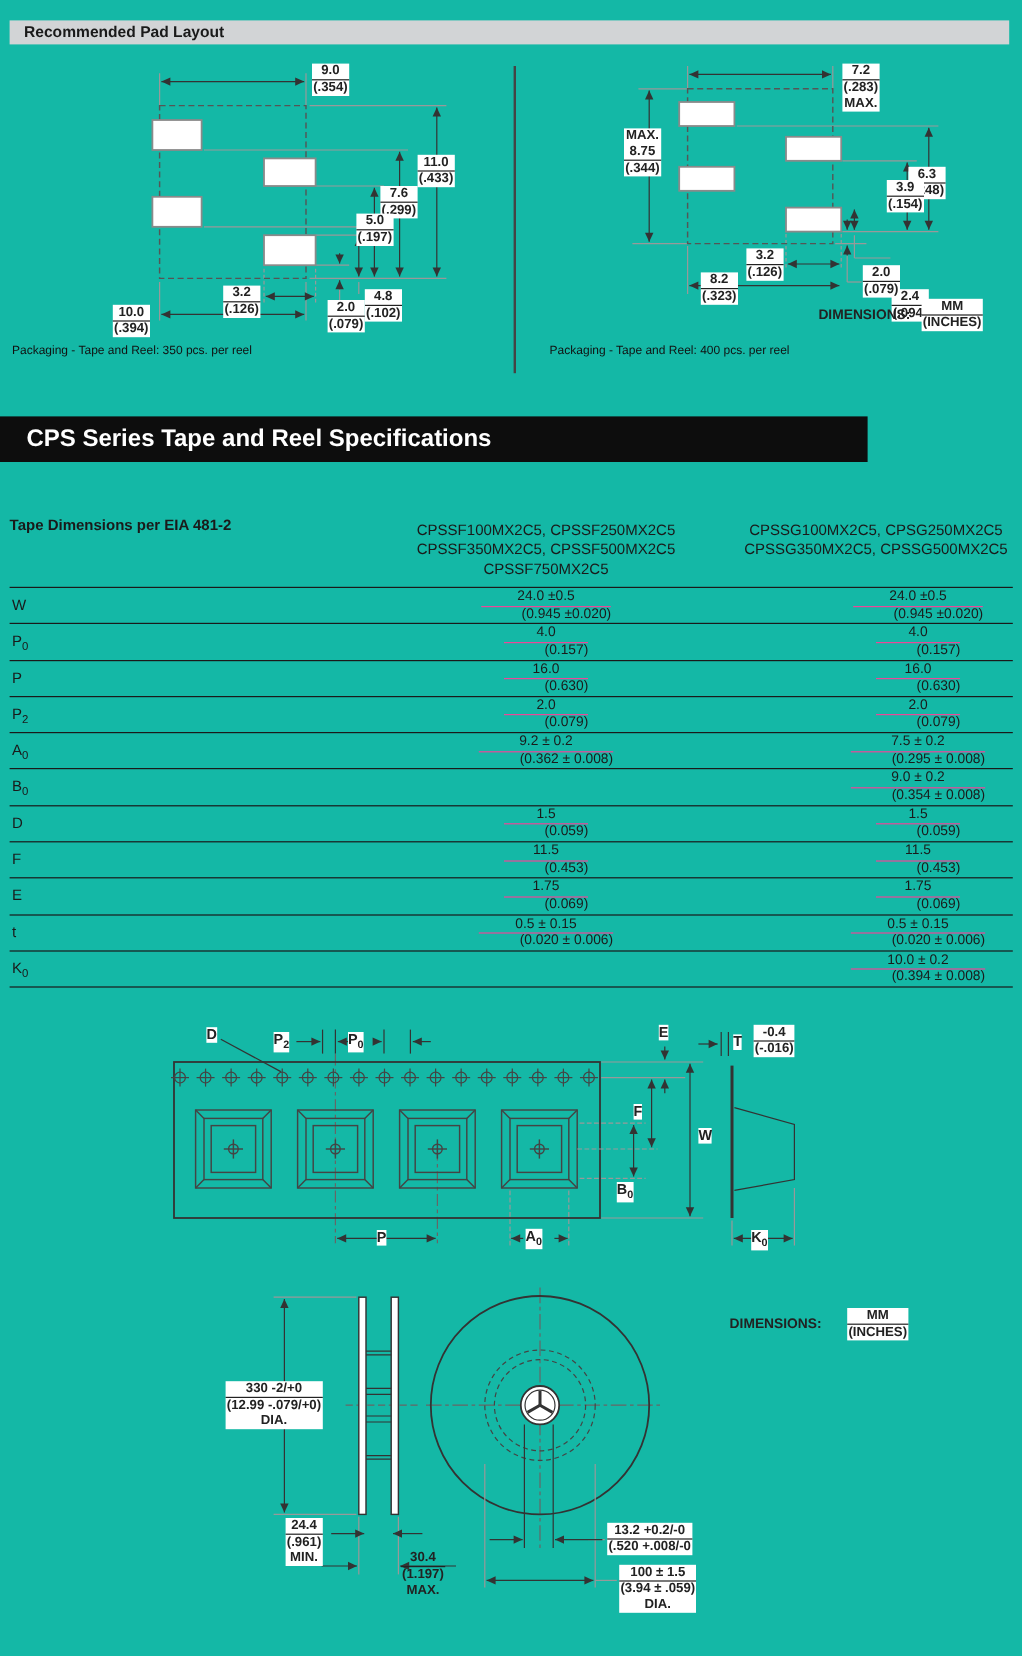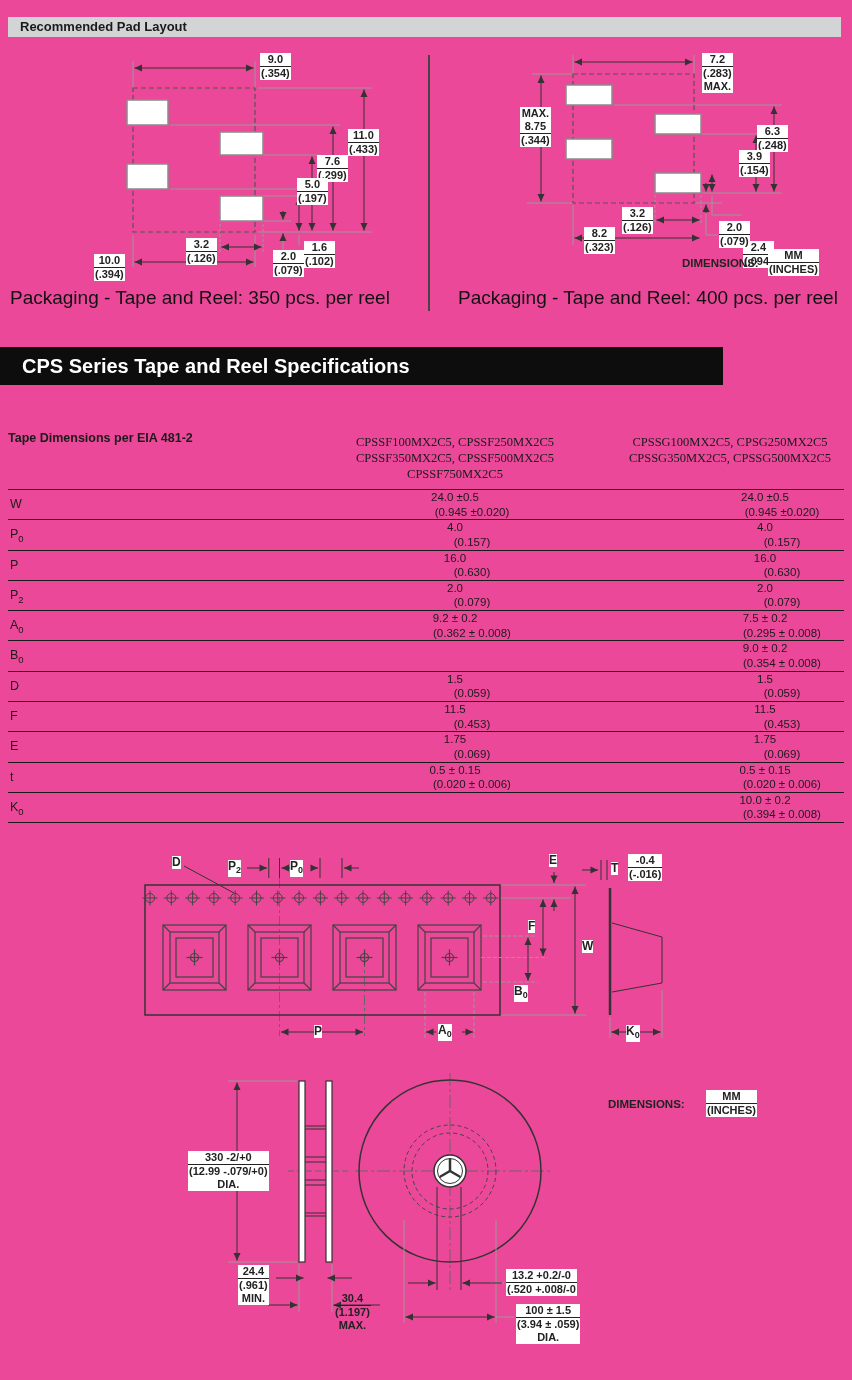--- a/index.html
+++ b/index.html
@@ -1,38 +1,38 @@
 <!DOCTYPE html>
 <html><head>
 <meta charset="utf-8">
 <style>
   html,body{margin:0;padding:0;background:#fff;}
-  .page{position:relative;width:852px;height:1380px;background:#ec4899;overflow:hidden;
+  .page{position:relative;width:852px;height:1380px;background:#14b8a6;overflow:hidden;
         font-family:"Liberation Sans",sans-serif;color:#1a1a1a;}
   .graybar{position:absolute;left:8px;top:17px;width:833px;height:20px;background:#d2d4d6;
            font-size:13px;font-weight:bold;line-height:20px;padding-left:12px;box-sizing:border-box;}
   .blackband{position:absolute;left:0;top:347px;width:723px;height:38px;background:#0d0d0d;
              color:#fff;font-size:20px;font-weight:bold;line-height:38px;padding-left:22px;box-sizing:border-box;}
-  .caption{position:absolute;font-size:19px;color:#111;white-space:nowrap;}
+  .caption{position:absolute;font-size:10px;color:#111;white-space:nowrap;}
   .divider{position:absolute;background:#444;}
   .drawing{position:absolute;}
   .drawing svg{position:absolute;left:0;top:0;}
   .frac{position:absolute;display:inline-block;text-align:center;font-size:11px;font-weight:bold;
         line-height:13px;color:#222;background:#fff;white-space:nowrap;}
   .frac .mm{display:block;border-bottom:1px solid #222;padding:0 2px;}
   .frac .in{display:block;padding:0 1px;}
   .frac .note{display:block;}
   .nobg{background:transparent;}
   .lbl{position:absolute;font-size:12px;font-weight:bold;color:#222;line-height:13px;background:#fff;
        white-space:nowrap;}
   .lbl sub{font-size:9px;}
   .dimnote{position:absolute;font-size:11.5px;font-weight:bold;color:#222;white-space:nowrap;}
   .tbl-title{position:absolute;font-size:12.5px;font-weight:bold;}
   .th{position:absolute;}
-  .th span{display:block;text-align:center;font-size:12.5px;line-height:16px;white-space:nowrap;font-family:Liberation Serif, serif;}
+  .th span{display:block;text-align:center;font-size:12.5px;line-height:16px;white-space:nowrap;}
   .spec-table{position:absolute;left:8px;top:489px;width:836px;border-top:1.5px solid #1a1a1a;}
   .trow{position:relative;height:29.3px;border-bottom:1.5px solid #1a1a1a;}
   .rlabel{position:absolute;left:2px;top:7px;font-size:12.5px;}
   .rlabel sub{font-size:9.5px;}
   .cell{position:absolute;top:1px;text-align:center;}
   .c1{left:314px;width:266px;}
   .c2{left:624px;width:266px;}
   .cf{display:inline-block;}
   .cf .mm{display:block;font-size:11.5px;line-height:13.5px;border-bottom:1px solid #ec4899;padding:0 3px;white-space:nowrap;}
   .cf .in{display:block;font-size:11.5px;line-height:13.5px;white-space:nowrap;margin-left:34px;}
@@ -101,21 +101,21 @@
       </div>
     <div class="frac" style="left:307px;top:110px;">
         <span class="mm">7.6</span>
         <span class="in">(.299)</span>
       </div>
     <div class="frac" style="left:287px;top:133px;">
         <span class="mm">5.0</span>
         <span class="in">(.197)</span>
       </div>
     <div class="frac" style="left:294px;top:196px;">
-        <span class="mm">1.6</span>
+        <span class="mm">4.8</span>
         <span class="in">(.102)</span>
       </div>
     <div class="frac" style="left:263px;top:205px;">
         <span class="mm">2.0</span>
         <span class="in">(.079)</span>
       </div>
     <div class="frac" style="left:176px;top:193px;">
         <span class="mm">3.2</span>
         <span class="in">(.126)</span>
       </div>
@@ -172,21 +172,21 @@
     <div class="frac" style="left:270px;top:8px;">
         <span class="mm">7.2</span>
         <span class="in">(.283)</span>
         <span class="note">MAX.</span>
       </div>
     <div class="frac" style="left:88px;top:62px;">
         <span class="note">MAX.</span>
         <span class="mm">8.75</span>
         <span class="in">(.344)</span>
       </div>
-    <div class="frac" style="left:325px;top:80px;">
+    <div class="frac" style="left:325px;top:94px;">
         <span class="mm">6.3</span>
         <span class="in">(.248)</span>
       </div>
     <div class="frac" style="left:307px;top:105px;">
         <span class="mm">3.9</span>
         <span class="in">(.154)</span>
       </div>
     <div class="frac" style="left:311px;top:156px;margin-top:40px;">
         <span class="mm">2.4</span>
         <span class="in">(.094)</span>

